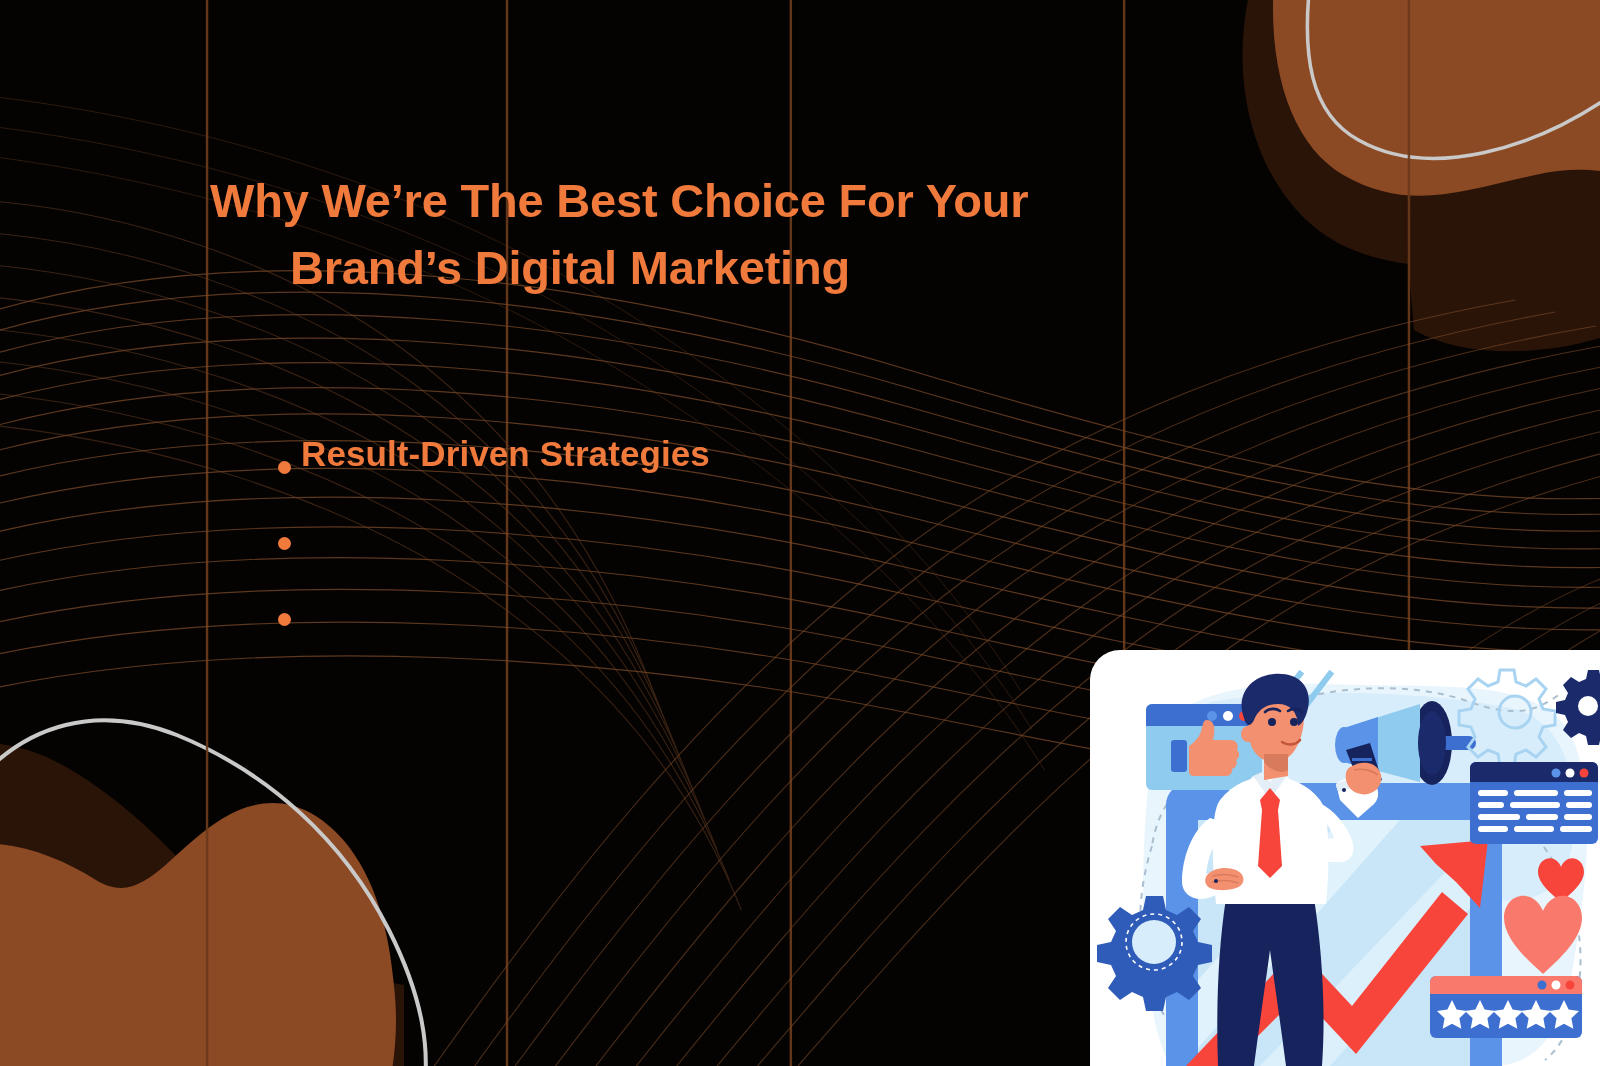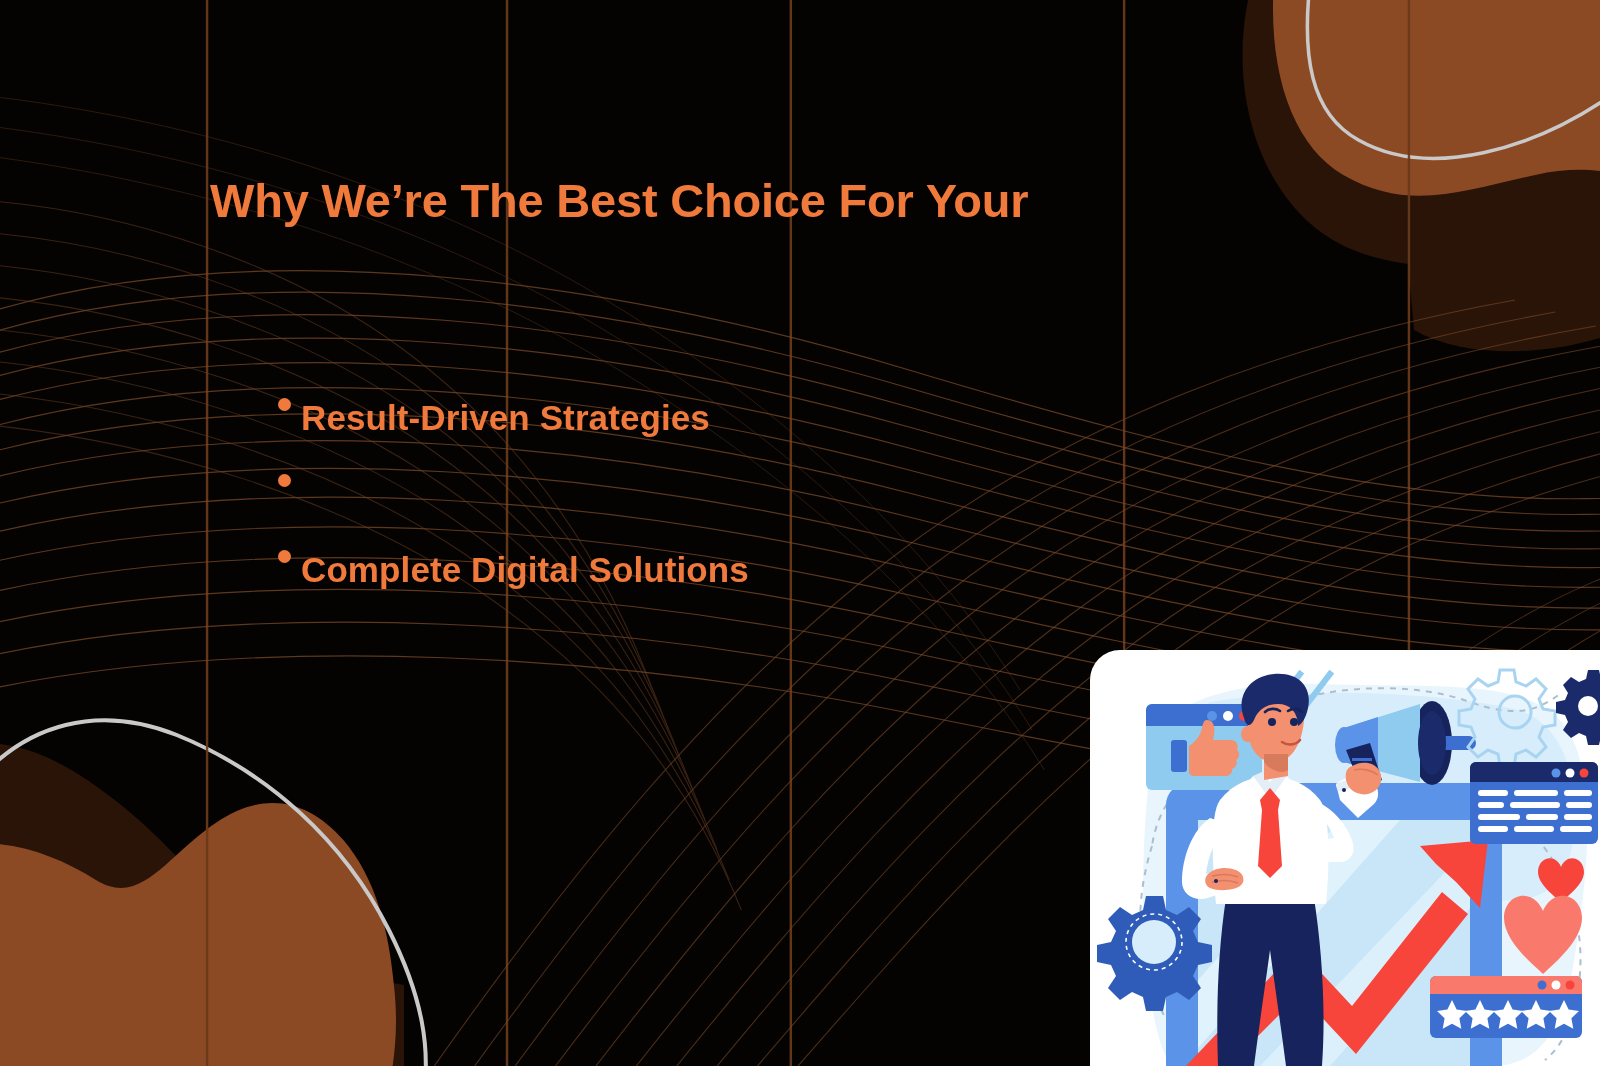--- a/index.html
+++ b/index.html
@@ -52,21 +52,21 @@
     top: 398px;
     z-index: 6;
     list-style: none;
     margin: 0;
     padding: 0;
   }
   #bullet-list li {
     position: relative;
     height: 76px;
     display: flex;
-    align-items: flex-start;
+    align-items: flex-end;
   }
   #bullet-list .dot {
     width: 13px;
     height: 13px;
     border-radius: 50%;
     background: #F0793C;
     flex: 0 0 auto;
     margin-right: 10px;
   }
   #bullet-list .btext {
@@ -183,33 +183,33 @@
       <g fill="none" stroke="#6B3E22" stroke-width="0.95" opacity="0.4">
         <path d="M-20,95 C200,120 420,190 600,300 C780,410 920,545 1010,690"></path>
         <path d="M-20,125 C205,152 426,224 608,336 C790,448 932,584 1022,730"></path>
         <path d="M-20,155 C210,184 432,258 616,372 C800,486 944,623 1034,770"></path>
       </g>
     </g>
   </svg>
 
   <div id="title-block">
     <span class="tline">Why We’re The Best Choice For Your</span>
+    <span class="tline">Brand’s Digital Marketing</span>
   </div>
 
   <ul id="bullet-list">
     <li>
       <span class="dot"></span>
       <span class="btext">Result-Driven Strategies</span>
     </li>
     <li>
       <span class="dot"></span>
     </li>
     <li>
       <span class="dot"></span>
-      <span class="btext">Complete Digital Solutions</span>
     </li>
   </ul>
 
   <div id="illustration-card">
     <svg width="510" height="416" viewBox="0 0 510 416">
       <defs>
         <clipPath id="cardClip">
           <path d="M30,0 H510 V416 H0 V30 A30,30 0 0 1 30,0 Z"></path>
         </clipPath>
       </defs>

